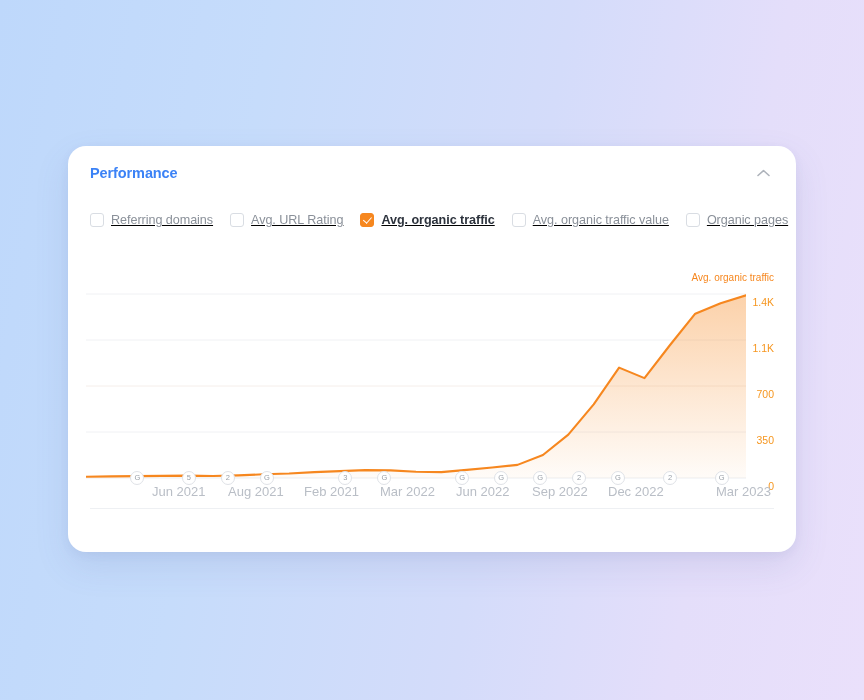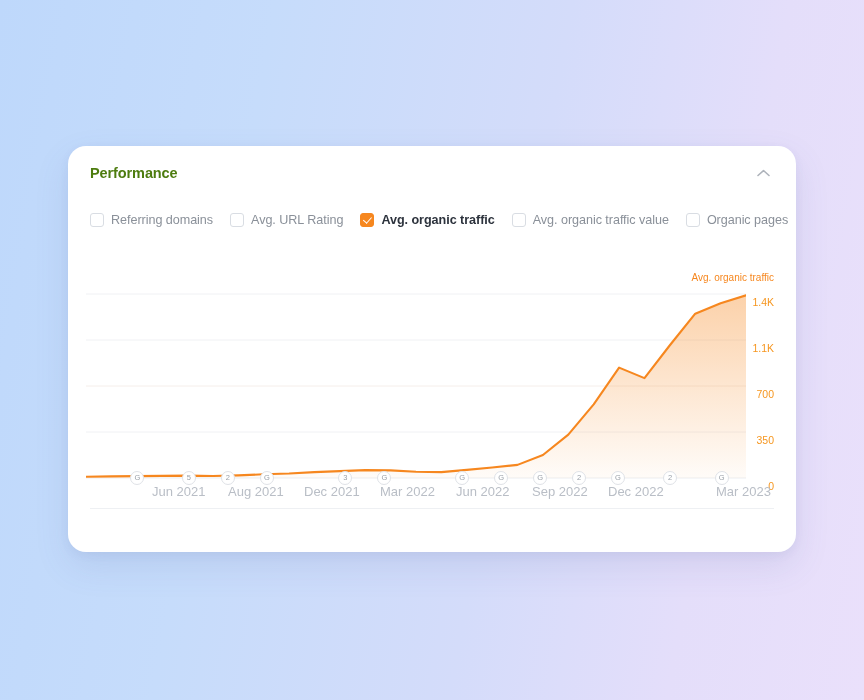--- a/index.html
+++ b/index.html
@@ -37,21 +37,21 @@
     left: 0; top: 0;
     width: 100%;
     height: 54px;
     display: flex;
     align-items: center;
     padding: 0 22px 0 22px;
   }
   .card-title {
     font-size: 14.5px;
     font-weight: bold;
-    color: #4d7c0f;
+    color: #3b82f6;
     letter-spacing: -0.1px;
   }
   .collapse-btn {
     margin-left: auto;
     width: 22px; height: 22px;
     display: flex;
     align-items: center;
     justify-content: center;
     cursor: pointer;
   }
@@ -62,20 +62,21 @@
     position: absolute;
     left: 22px;
     top: 58px;
     width: 700px;
   }
   .legend-row {
     display: flex;
     align-items: center;
     height: 32px;
     flex-wrap: nowrap;
+    text-decoration: underline;
   }
   .legend-item {
     display: flex;
     align-items: center;
     margin-right: 17px;
     cursor: pointer;
     white-space: nowrap;
   }
   .cb {
     width: 14px;
@@ -243,21 +244,21 @@
     </div>
 
     <div class="ylab" style="top:16px">1.4K</div>
     <div class="ylab" style="top:62px">1.1K</div>
     <div class="ylab" style="top:108px">700</div>
     <div class="ylab" style="top:154px">350</div>
     <div class="ylab" style="top:200px">0</div>
 
     <div class="xlab" style="left:84px">Jun 2021</div>
     <div class="xlab" style="left:160px">Aug 2021</div>
-    <div class="xlab" style="left:236px">Dec 2021</div>
+    <div class="xlab" style="left:236px">Feb 2021</div>
     <div class="xlab" style="left:312px">Mar 2022</div>
     <div class="xlab" style="left:388px">Jun 2022</div>
     <div class="xlab" style="left:464px">Sep 2022</div>
     <div class="xlab" style="left:540px">Dec 2022</div>
     <div class="xlab" style="left:648px">Mar 2023</div>
 
     <div id="markerLayer">
         <div class="badge" style="left: 62.48px; top: 199px;">G</div>
         <div class="badge" style="left: 113.96px; top: 199px;">5</div>
         <div class="badge" style="left: 152.9px; top: 199px;">2</div>

